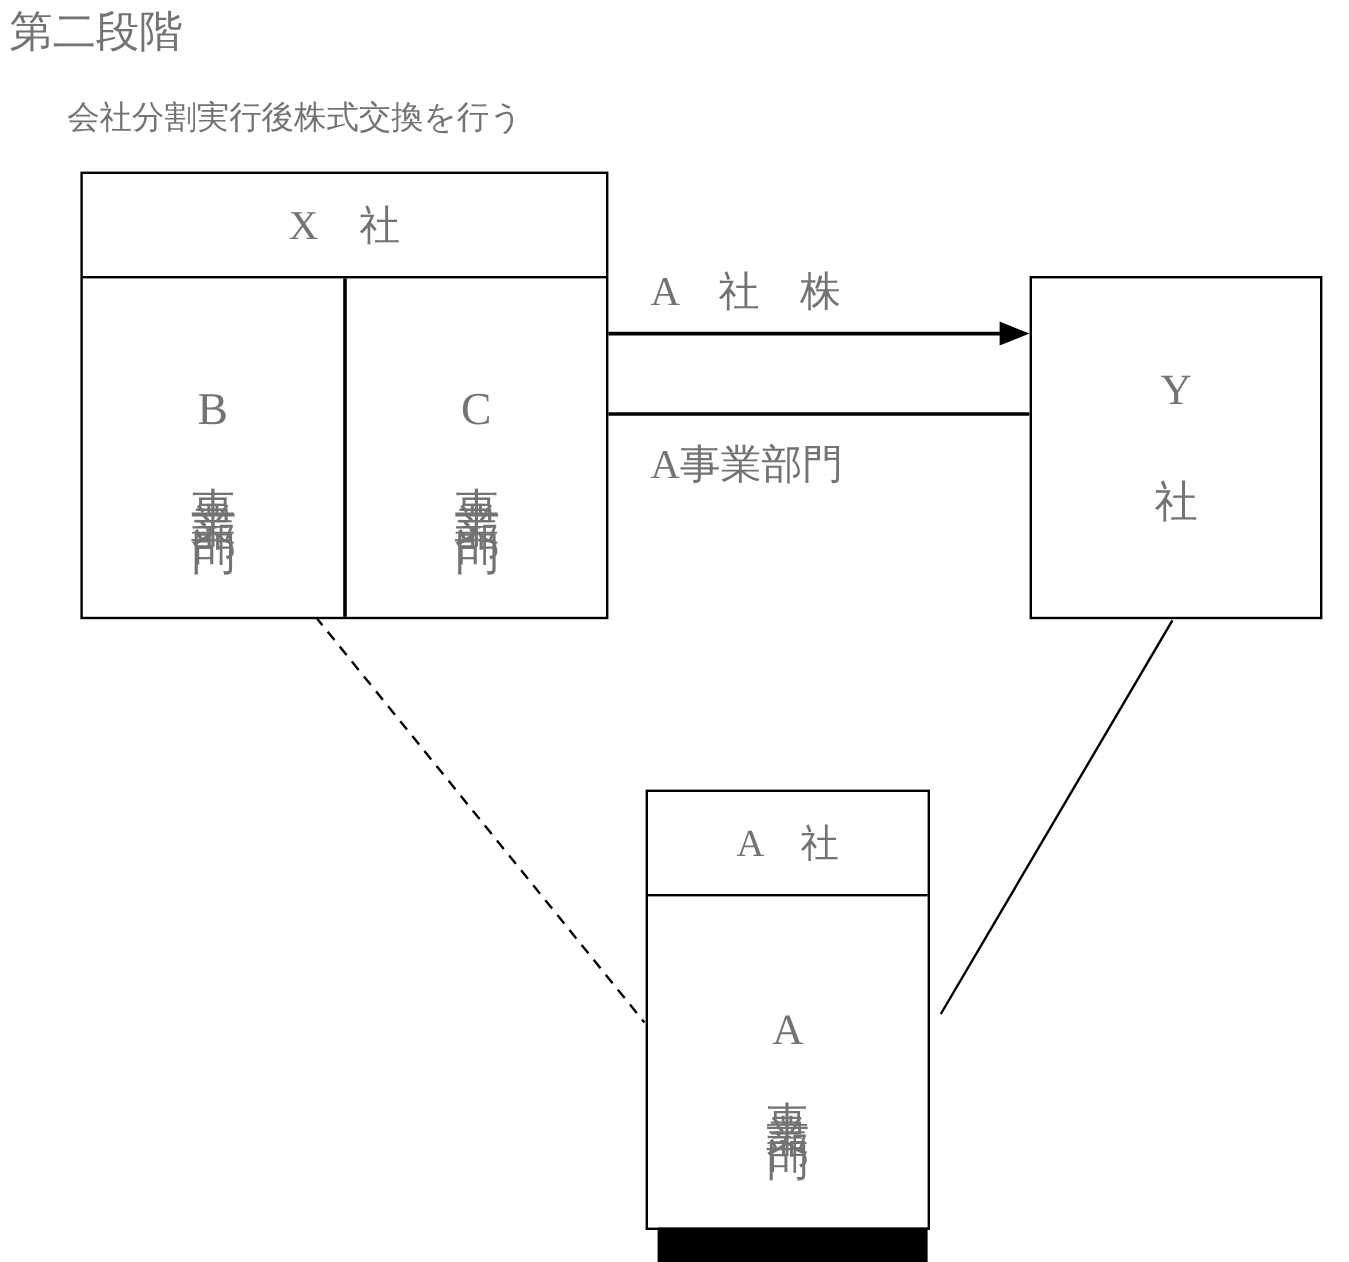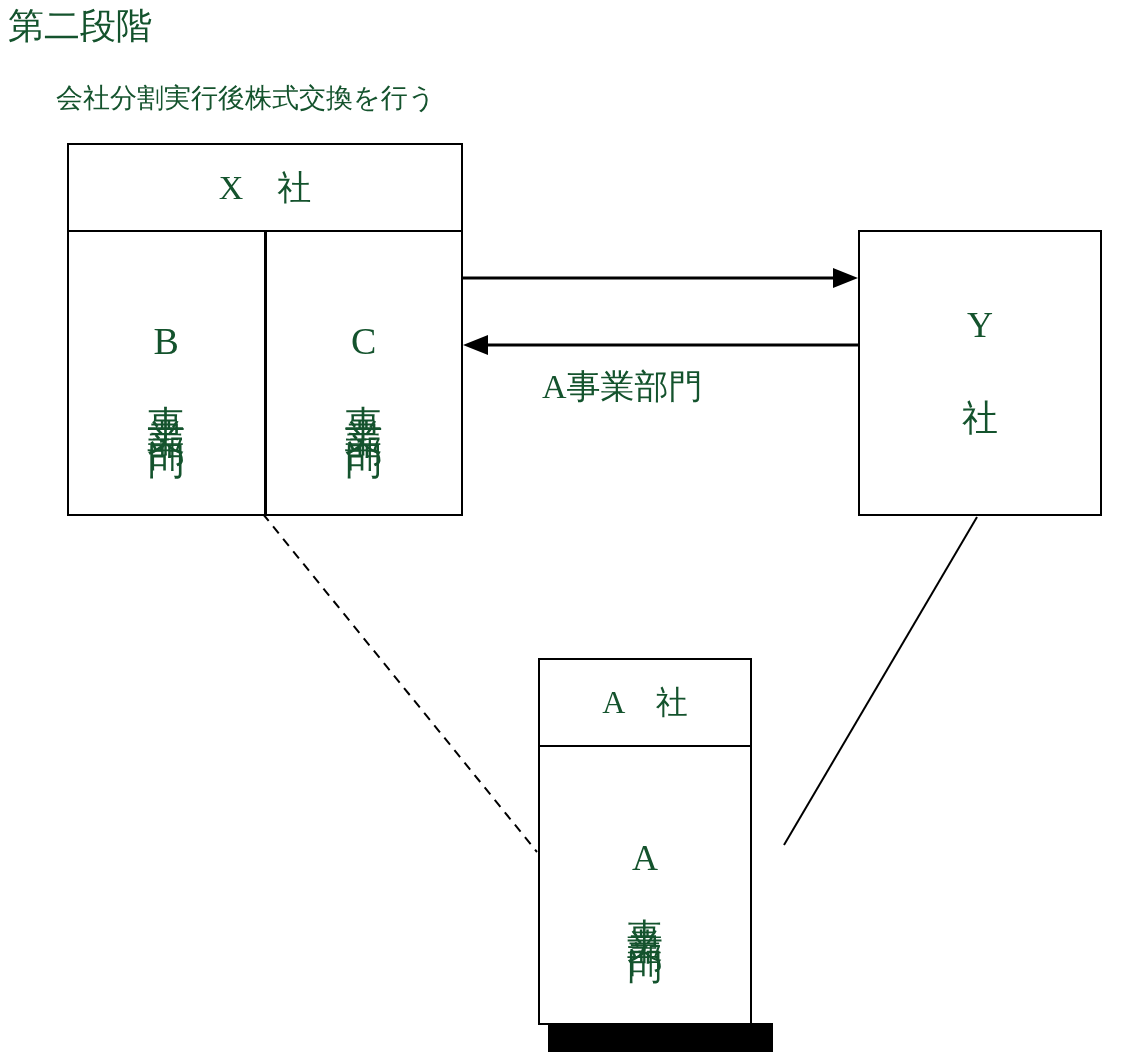--- a/index.html
+++ b/index.html
@@ -6,21 +6,21 @@
     margin: 0;
     padding: 0;
     background: #ffffff;
   }
   .canvas {
     position: relative;
     width: 1124px;
     height: 1052px;
     background: #ffffff;
     font-family: "Liberation Serif", "DejaVu Serif", serif;
-    color: #14532d;
+    color: #737373;
     overflow: hidden;
   }
   .title {
     position: absolute;
     left: 8px;
     top: 2px;
     font-size: 36px;
     white-space: pre;
   }
   .subtitle {
@@ -41,21 +41,21 @@
     display: flex;
     align-items: center;
     justify-content: center;
     font-size: 34px;
     white-space: pre;
     flex: none;
   }
   .x-box {
     left: 67px;
     top: 143px;
-    width: 396px;
+    width: 440px;
     height: 373px;
     display: flex;
     flex-direction: column;
   }
   .x-header { height: 85px; }
   .x-body {
     flex: 1;
     display: flex;
     min-height: 0;
   }
@@ -81,21 +81,21 @@
     display: flex;
     flex-direction: column;
     align-items: center;
     justify-content: center;
     gap: 48px;
     font-size: 36px;
   }
   .a-box {
     left: 538px;
     top: 658px;
-    width: 214px;
+    width: 237px;
     height: 367px;
     display: flex;
     flex-direction: column;
   }
   .a-header { height: 85px; font-size: 32px; }
   .a-body {
     flex: 1;
     display: flex;
     align-items: center;
     justify-content: center;
@@ -167,17 +167,18 @@
     <div>社</div>
   </div>
 
   <div class="box a-box">
     <div class="box-header a-header">A　社</div>
     <div class="a-body">
       <div class="vtext a-vtext">A事業部門</div>
     </div>
   </div>
 
+  <div class="arrow-label label-a-stock">A　社　株</div>
   <div class="arrow-label label-y-stock">A事業部門</div>
 
   <div class="black-bar"></div>
 
 </div>
 
 </body></html>

